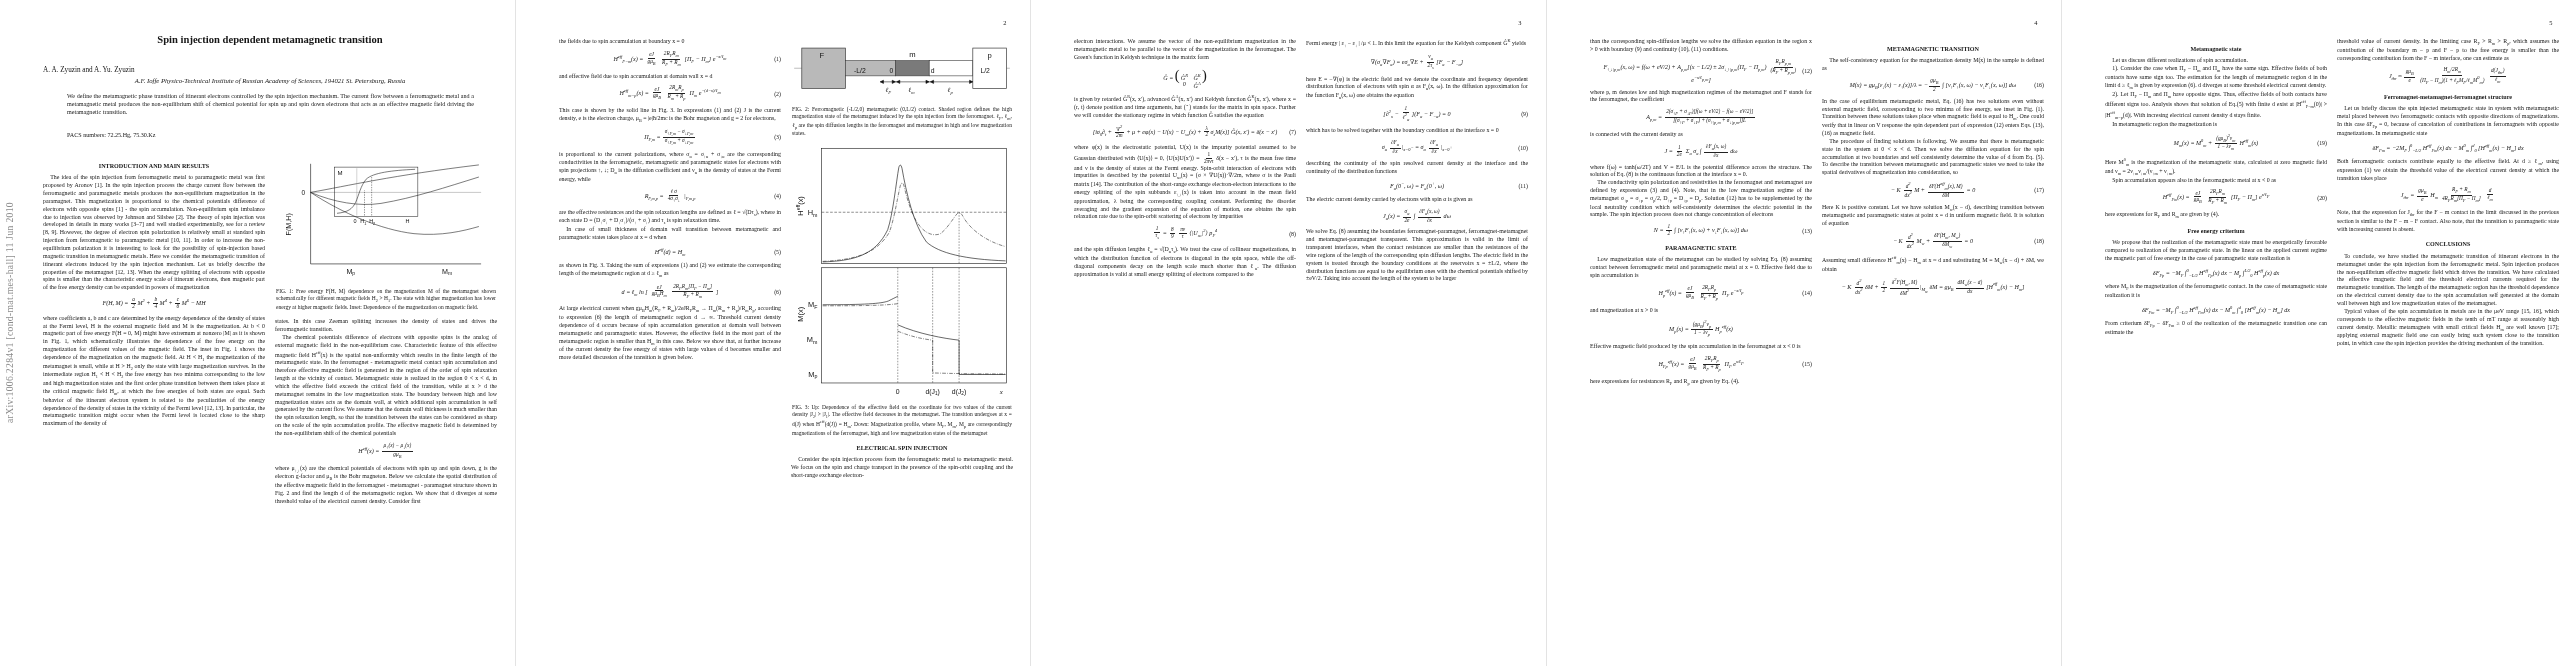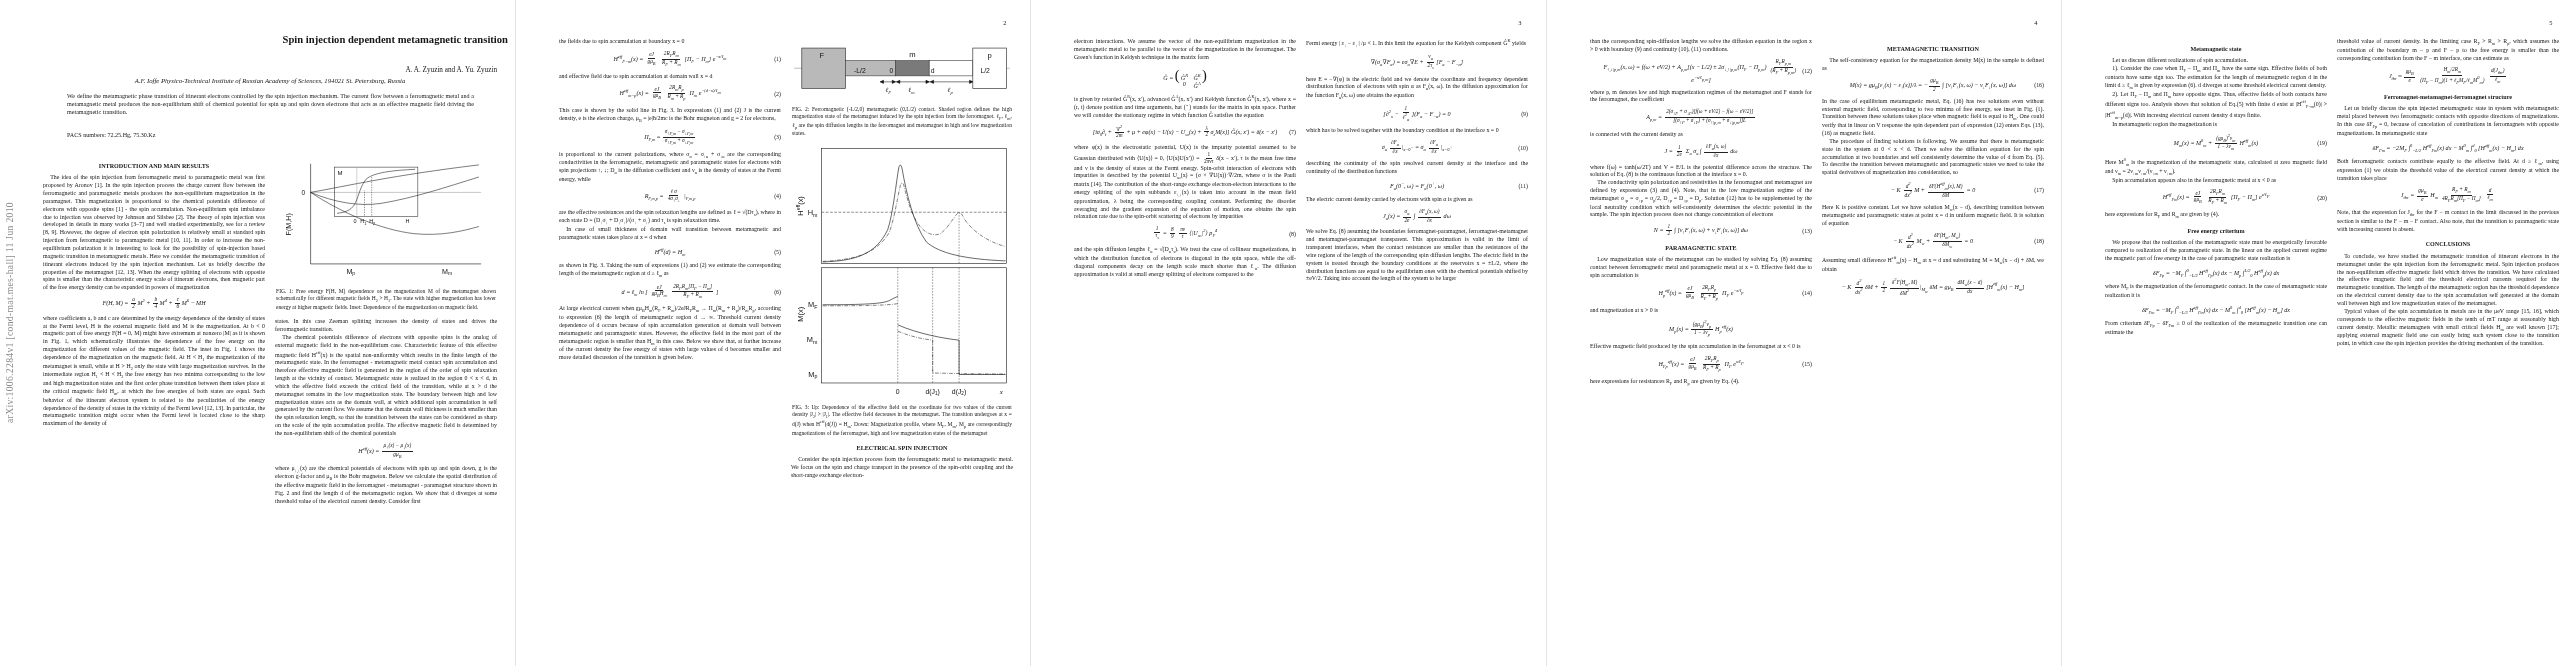--- a/index.html
+++ b/index.html
@@ -4,23 +4,23 @@
 <style>
   html,body{margin:0;padding:0;background:#ffffff;}
   body{width:2576px;height:667px;position:relative;overflow:hidden;
        font-family:"Liberation Serif","DejaVu Serif",serif;color:#161616;}
   .page{position:absolute;top:0;width:515px;height:667px;background:#fff;overflow:hidden;}
   .page.sep{border-left:0.6px solid #e3e3e3;}
   .pagenum{position:absolute;top:19px;right:24.5px;font-size:6.4px;}
   .watermark{position:absolute;left:4.4px;top:93px;height:439px;
              writing-mode:vertical-rl;transform:rotate(180deg);
              font-size:9.7px;letter-spacing:0.3px;color:#8c8c8c;text-align:center;}
-  .ptitle{position:absolute;top:34px;left:54px;width:454px;text-align:right;
+  .ptitle{position:absolute;top:34px;left:43px;width:454px;text-align:center;
           font-size:10.6px;font-weight:bold;}
-  .pauthors{position:absolute;top:66px;left:43px;width:454px;text-align:right;font-size:7.2px;}
+  .pauthors{position:absolute;top:66px;left:43px;width:454px;text-align:left;font-size:7.2px;}
   .paffil{position:absolute;top:77px;left:43px;width:454px;text-align:center;
           font-size:6.7px;font-style:italic;}
   .pabstract{position:absolute;top:92px;left:67px;width:407px;
              font-size:6.1px;line-height:1.32;text-align:justify;}
   .ppacs{position:absolute;top:132px;left:67px;width:389px;font-size:6.1px;}
   .cols{position:absolute;left:43px;width:454px;display:flex;gap:10px;}
   .col{width:222px;height:600px;overflow:hidden;}
   .h,.sh{font-size:6.1px;font-weight:bold;text-align:center;margin:7.8px 5.6px 5.6px;}
   .p{font-size:5.9px;line-height:1.33;text-align:justify;text-indent:7.2px;margin:0;}
   .p.ni{text-indent:0;}

